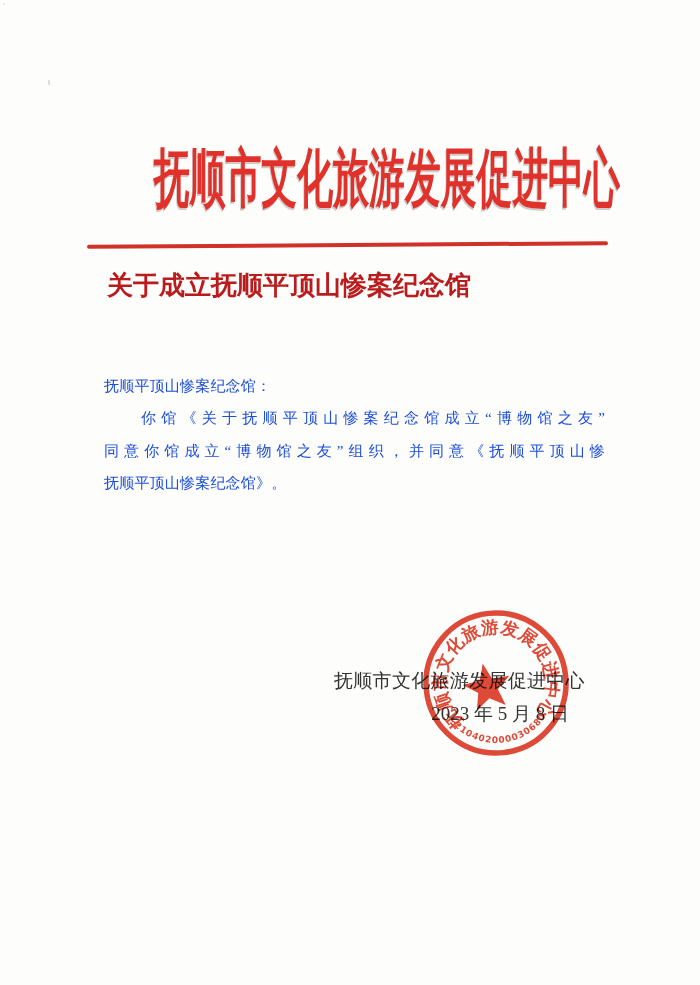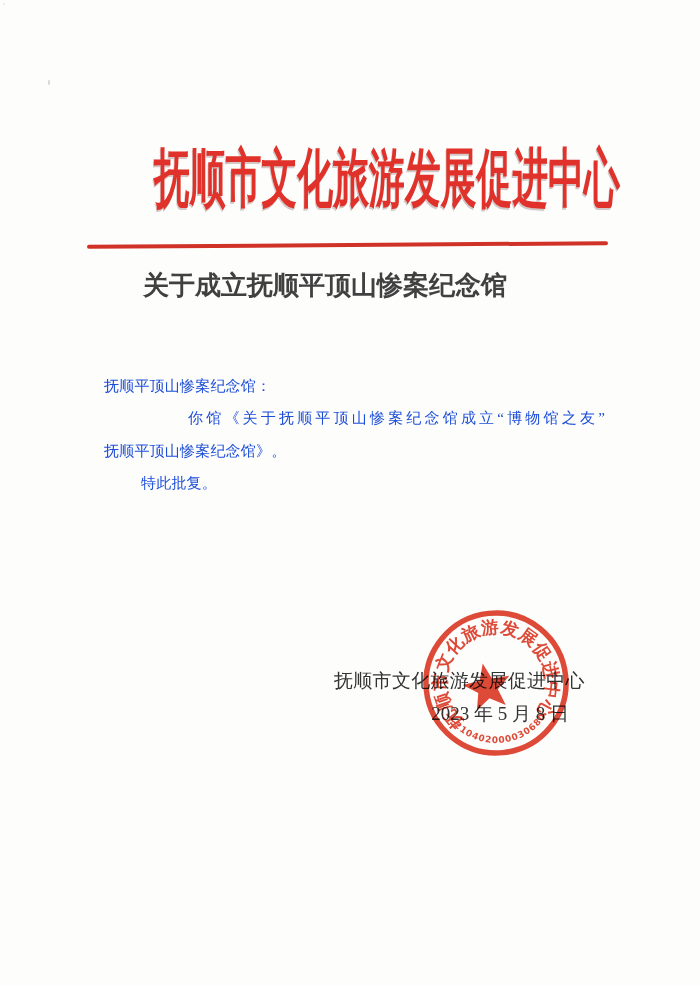--- a/index.html
+++ b/index.html
@@ -21,31 +21,31 @@
   }
   
   .divider{
     position:absolute;left:87px;top:243px;width:521px;height:3.5px;
     background:#d03228;border-radius:2px;
     transform:rotate(-0.4deg);
   }
   
   .doc-title{
     position:absolute;top:270px;left:0;width:578px;
-    text-align:center;color:#404040;
-    font-size:26px;font-weight:bold;line-height:31px;padding-left:36px;
+    text-align:center;color:#b91c1c;
+    font-size:26px;font-weight:bold;line-height:31px;
   }
   
   .body-block{
     position:absolute;left:104px;top:370px;width:501px;
     font-size:15px;color:#1d4ed8;letter-spacing:0.2px;
   }
   .body-line{height:32.4px;line-height:32.4px;white-space:nowrap;}
   .body-line.justify{
-    white-space:normal;text-align:justify;text-align-last:justify;margin-left:47px;
+    white-space:normal;text-align:justify;text-align-last:justify;
   }
   .body-line.indent{padding-left:37px;}
   
   .signature{
     position:absolute;left:334px;top:668px;width:252px;
     font-size:19px;color:#333;letter-spacing:0.3px;white-space:nowrap;
   }
   .sign-date{
     position:absolute;left:319px;top:701px;width:250px;
     text-align:right;font-size:19px;color:#333;white-space:nowrap;
@@ -74,22 +74,22 @@
 
   <div class="divider"></div>
 
   <div class="doc-title">
     <div>关于成立抚顺平顶山惨案纪念馆</div>
   </div>
 
   <div class="body-block">
     <div class="body-line">抚顺平顶山惨案纪念馆：</div>
     <div class="body-line justify indent">你馆《关于抚顺平顶山惨案纪念馆成立“博物馆之友”</div>
+    <div class="body-line justify">同意你馆成立“博物馆之友”组织，并同意《抚顺平顶山惨</div>
     <div class="body-line">抚顺平顶山惨案纪念馆》。</div>
-    <div class="body-line indent">特此批复。</div>
   </div>
 
   <div class="signature">抚顺市文化旅游发展促进中心</div>
 
   <div class="sign-date">2023 年 5 月 8 日</div>
 
   <svg class="seal" viewBox="0 0 150 150">
     <defs>
       <path id="sealNameArc" d="M 41.5 112.2 A 50 50 0 1 1 108.5 112.2" fill="none"></path>
       <path id="sealCodeArc" d="M 29 113.6 A 60 60 0 0 0 121 113.6" fill="none"></path>

